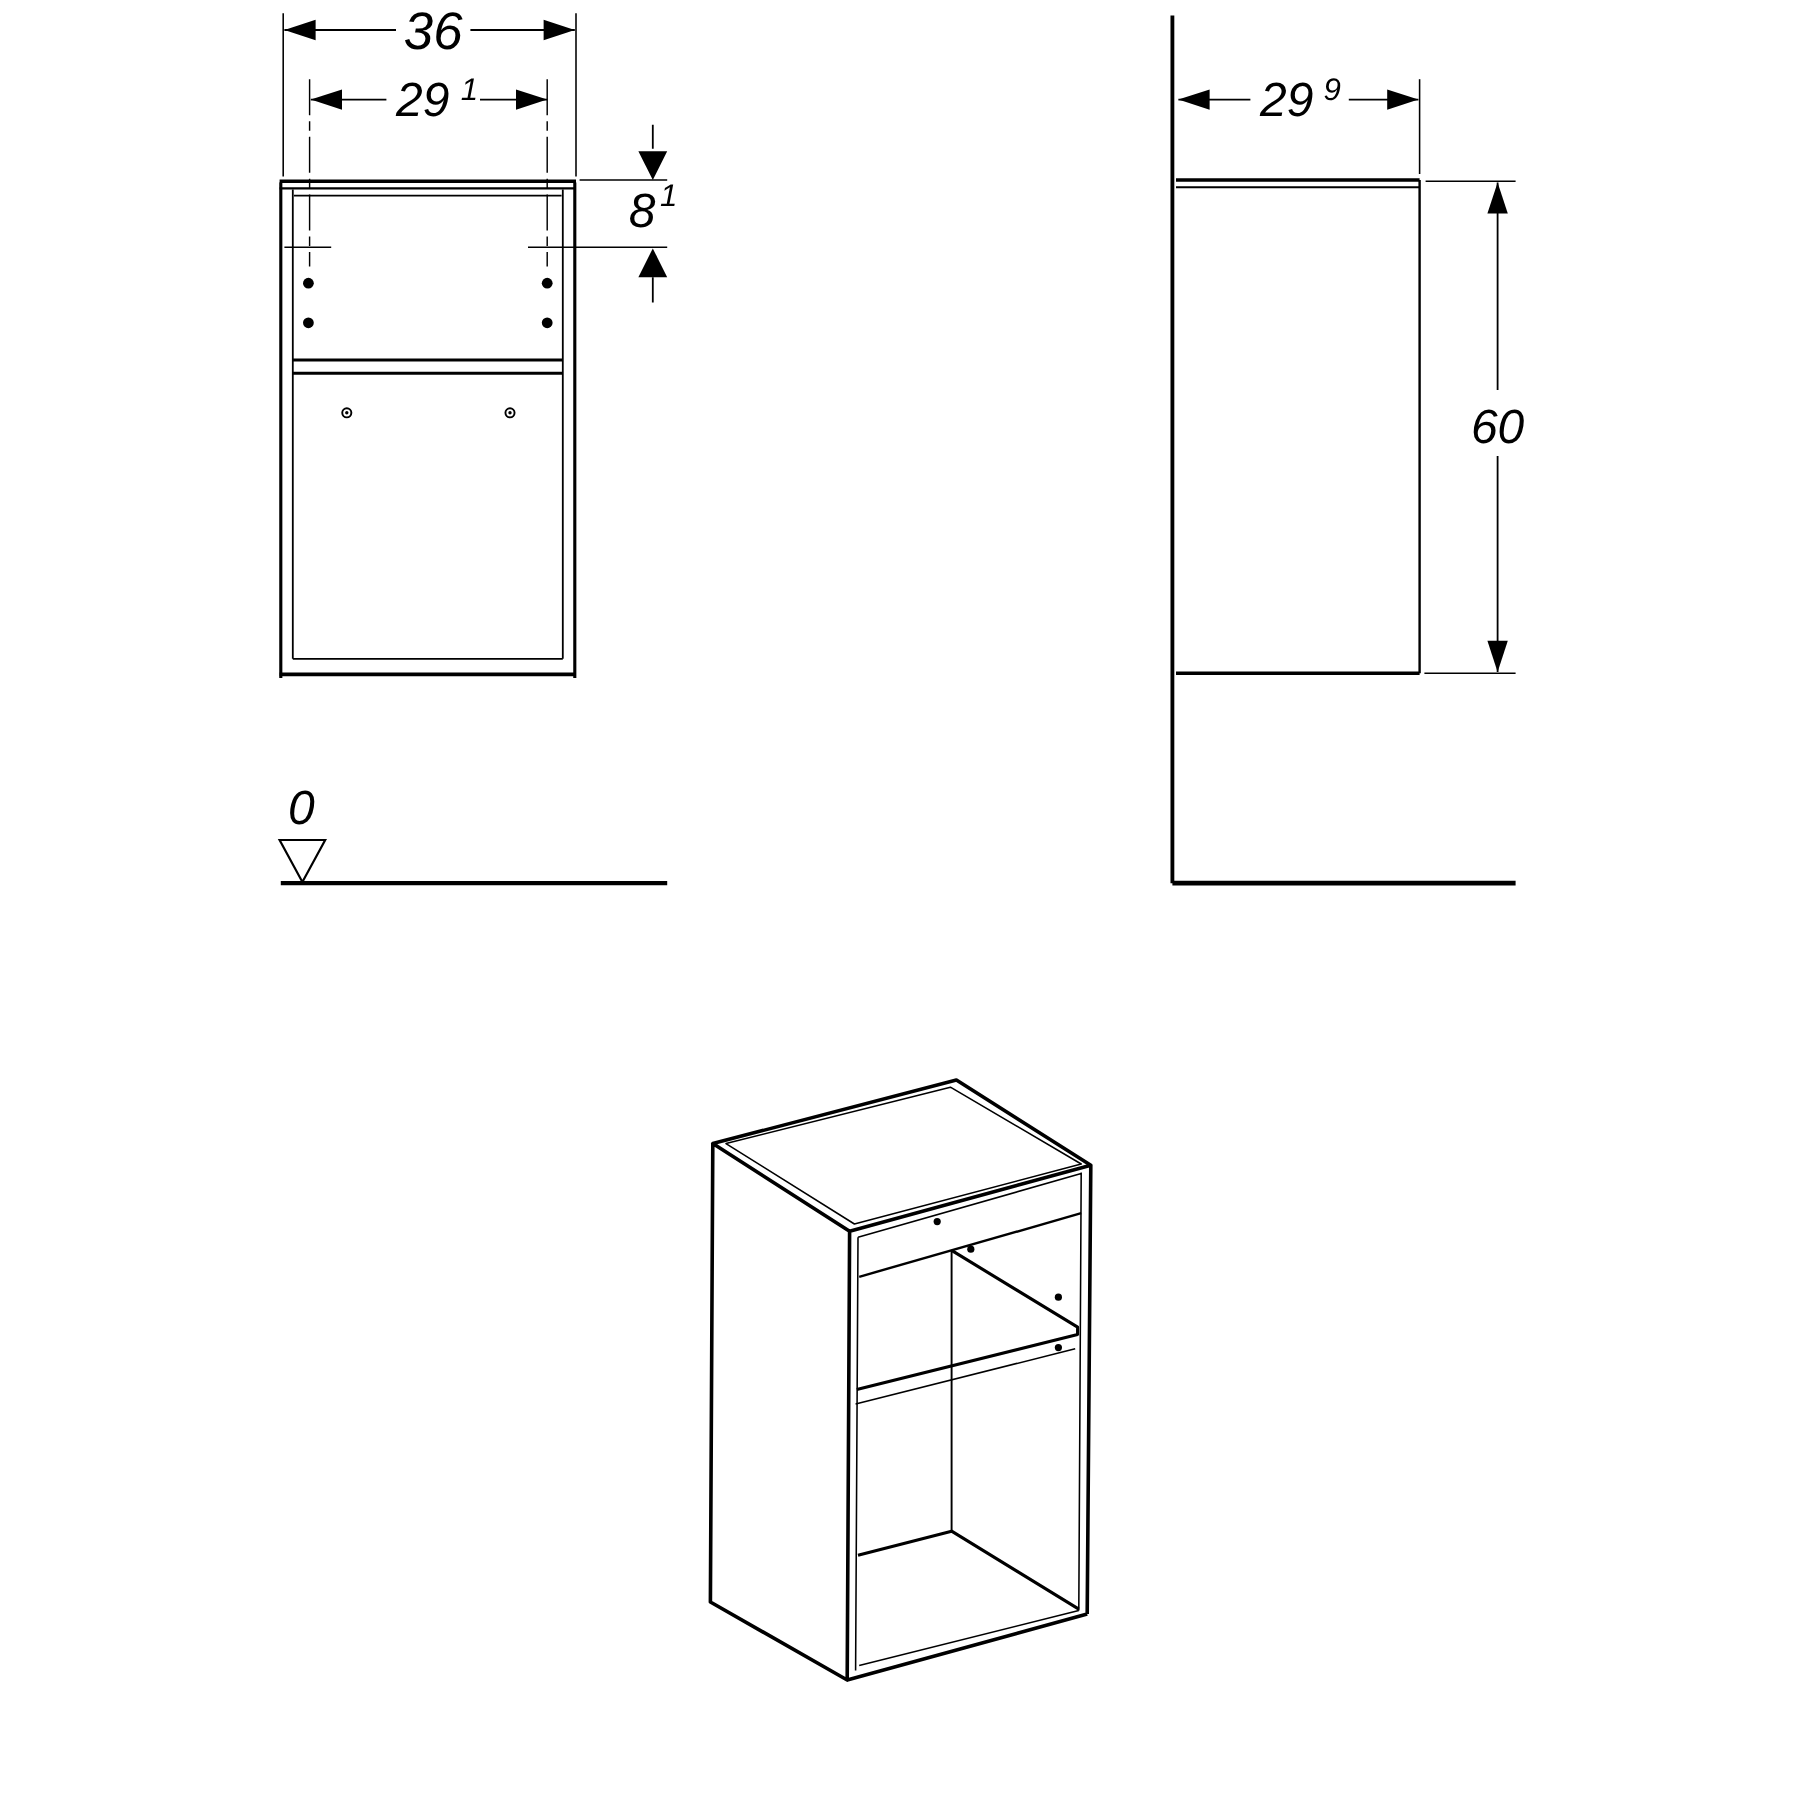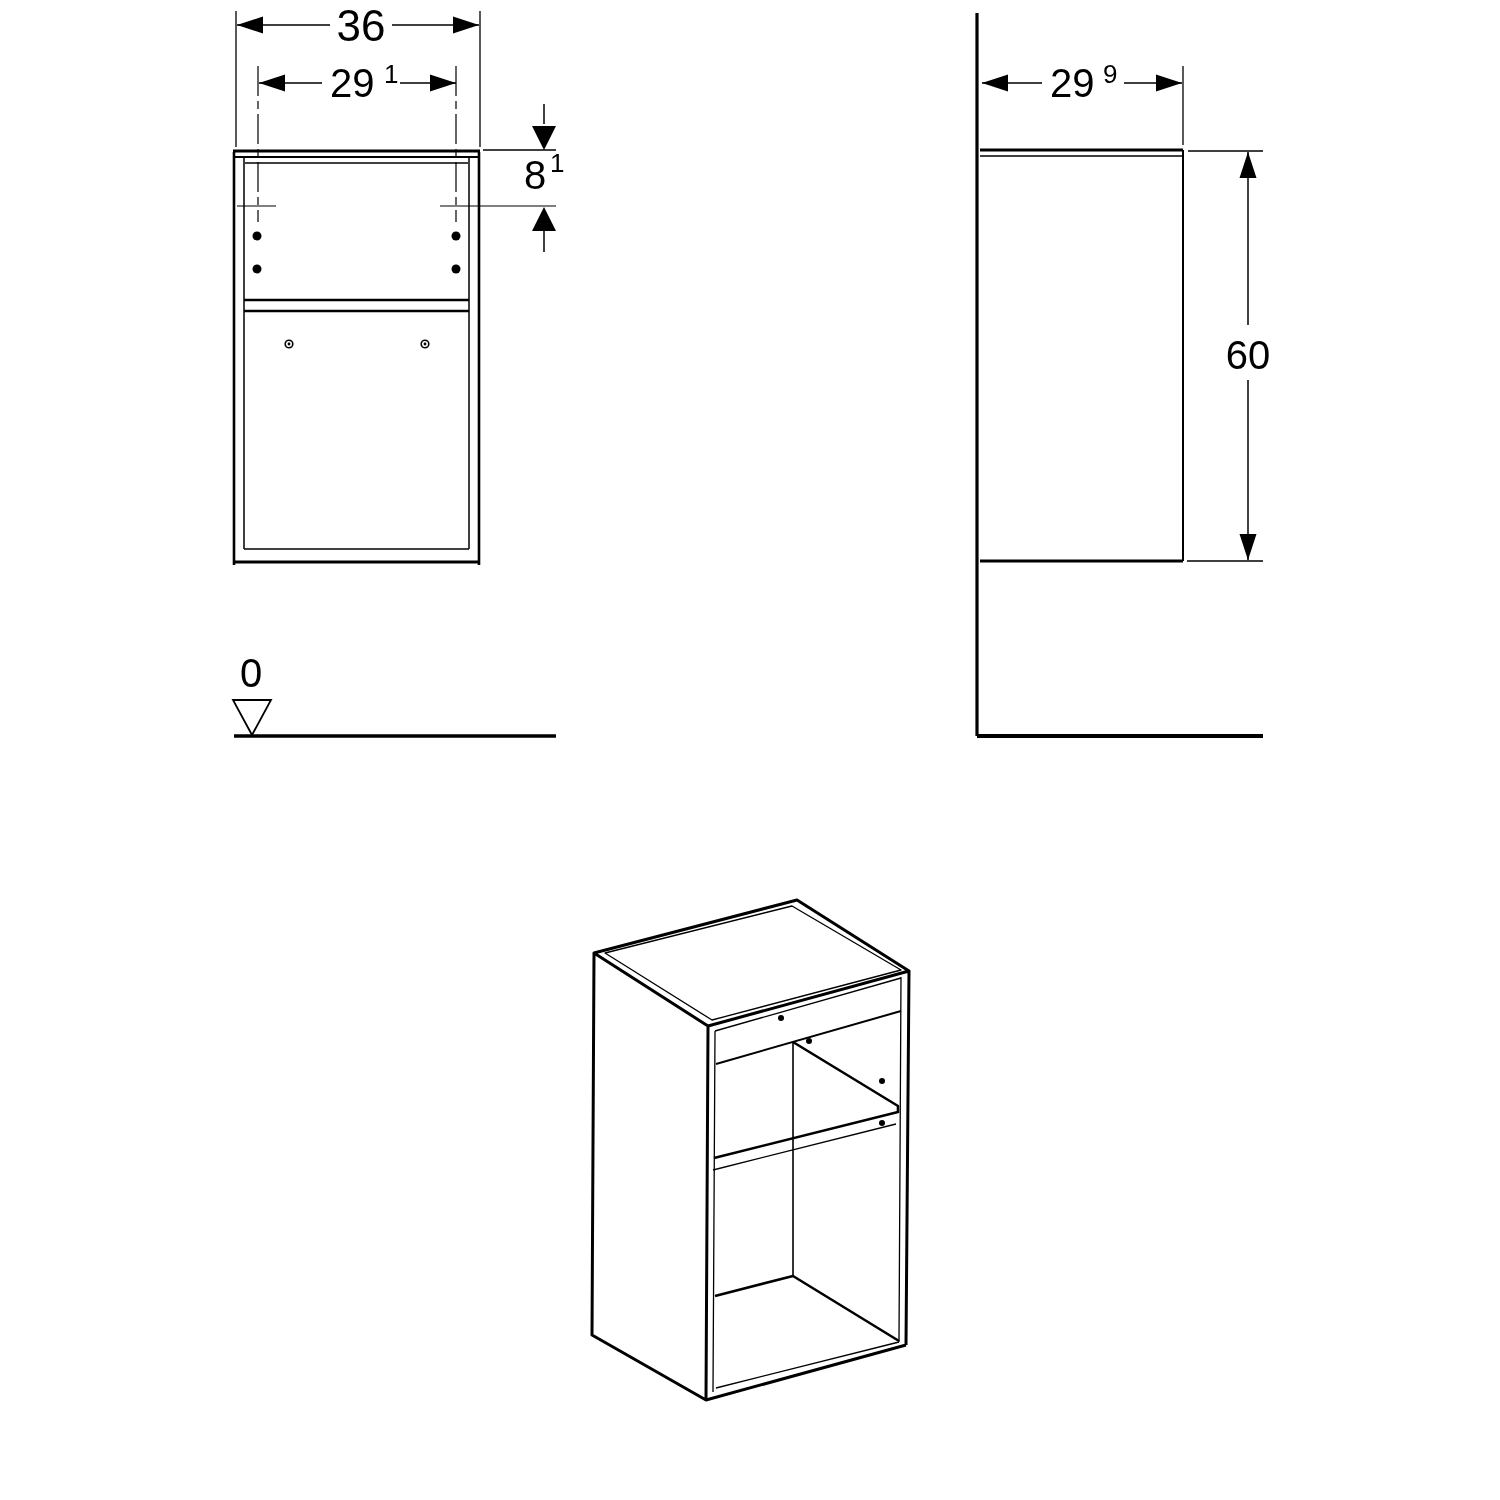--- a/index.html
+++ b/index.html
@@ -6,20 +6,21 @@
     margin: 0;
     padding: 0;
     background: #ffffff;
   }
   .canvas {
     position: relative;
     width: 1500px;
     height: 1500px;
     background: #ffffff;
     overflow: hidden;
+    font-style: italic;
   }
   svg { display: block; }
   .dim-text {
     font-family: "Liberation Sans", "DejaVu Sans", sans-serif;
     fill: #000000;
     font-size: 40px;
   }
   .dim-text-lg { font-size: 44px; }
   .dim-sup {
     font-family: "Liberation Sans", "DejaVu Sans", sans-serif;

